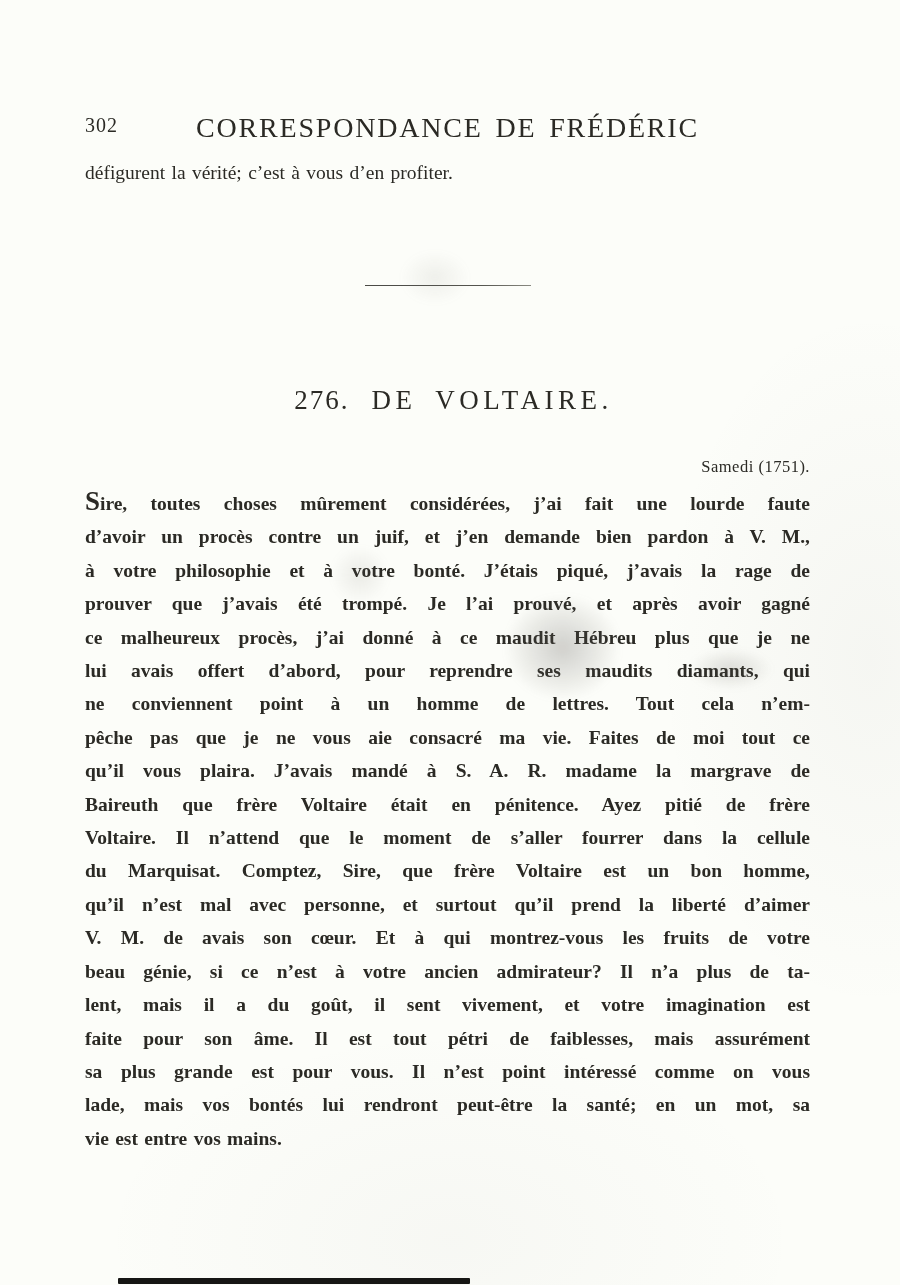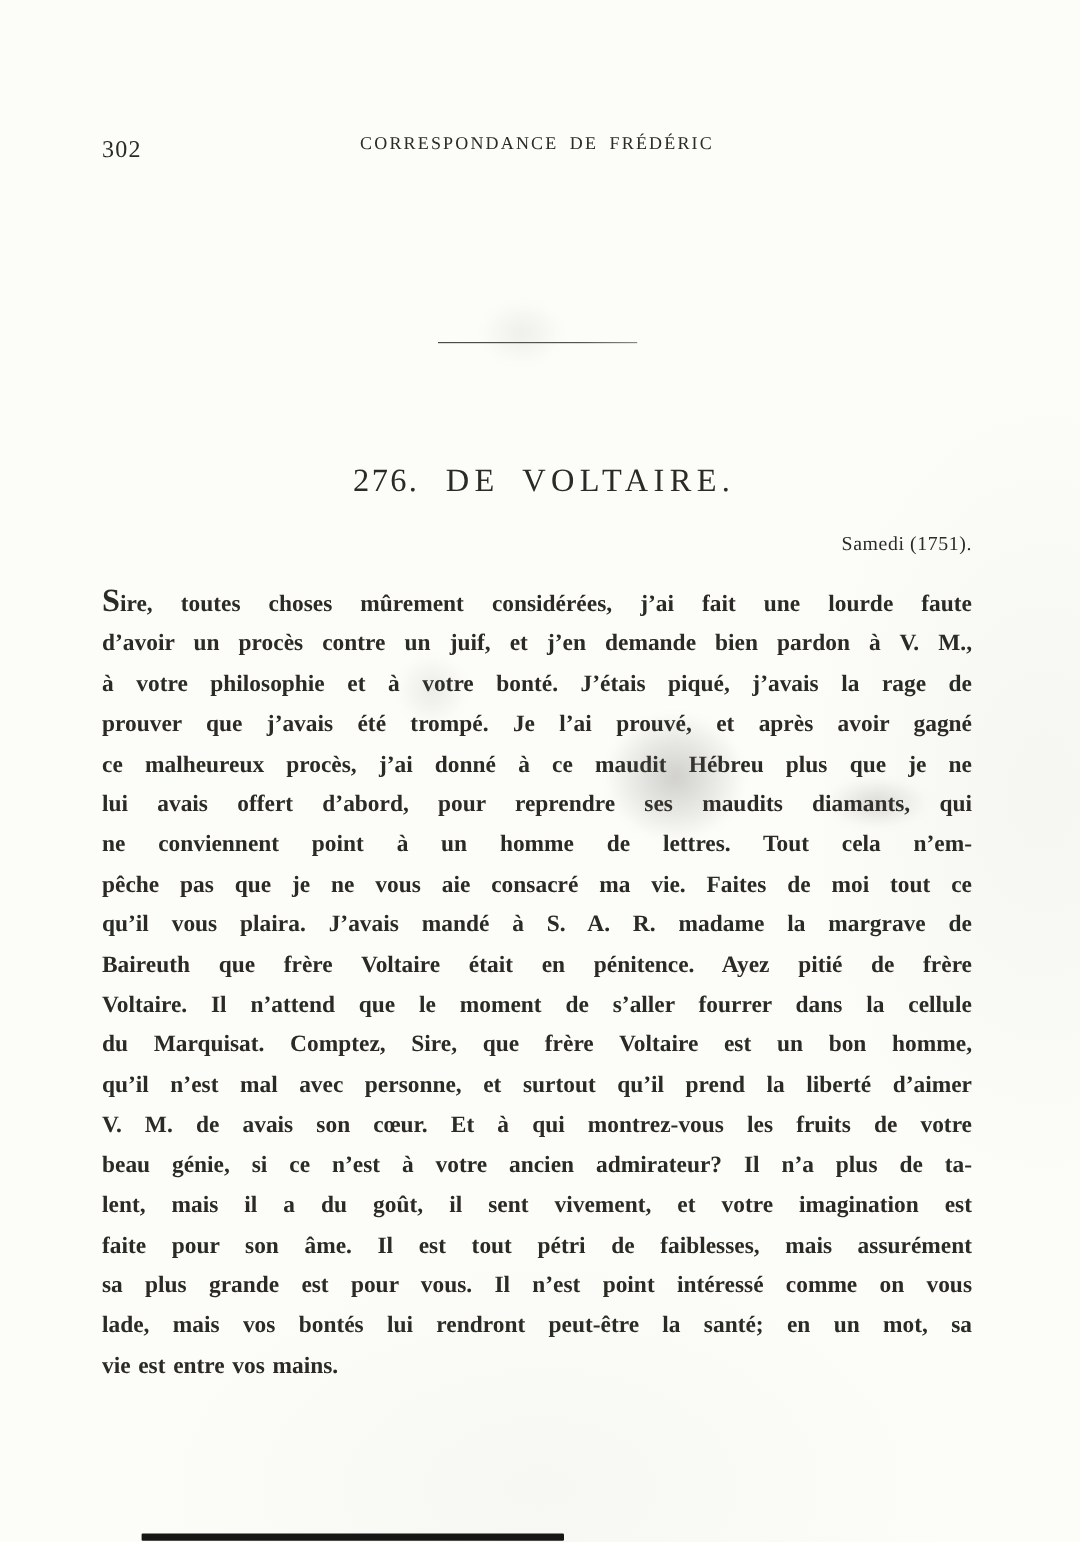--- a/index.html
+++ b/index.html
@@ -30,21 +30,21 @@
     left: 85px; right: 90px; top: 112px;
     height: 28px;
   }
   .page-number {
     position: absolute; left: 0; top: 2px;
     font-size: 20px; letter-spacing: 1px;
   }
   .running-title {
     position: absolute; left: 0; right: 0; top: 0;
     text-align: center;
-    font-size: 15px;
+    font-size: 28px;
     letter-spacing: 1.8px;
     word-spacing: 4px;
   }
 
   .para {
     position: absolute;
     left: 85px; right: 90px;
     font-size: 19.5px;
   }
   .para .line {
@@ -76,21 +76,21 @@
     letter-spacing: 2px;
     margin-right: 22px;
   }
   .letter-title {
     letter-spacing: 4.5px;
     word-spacing: 8px;
   }
 
   .dateline {
     position: absolute;
-    right: 90px; top: 443px;
+    right: 90px; top: 457px;
     font-size: 16.5px;
     letter-spacing: 0.5px;
   }
 
   .body-para { top: 487px; font-weight: bold; }
   .body-para .line { line-height: 33.4px; }
   .body-para .line.first::first-letter {
     font-size: 1.38em;
     line-height: 0.75;
   }
@@ -126,20 +126,21 @@
 <body>
 
 <div class="page">
 
   <div class="header-row">
     <span class="page-number">302</span>
     <span class="running-title">CORRESPONDANCE DE FRÉDÉRIC</span>
   </div>
 
   <div class="para intro-para">
+      <div class="line last">défigurent la vérité; c’est à vous d’en profiter.</div>
     </div>
 
   <div class="separator"></div>
 
   <div class="letter-heading">
     <span class="letter-number">276.</span><span class="letter-title">DE VOLTAIRE.</span>
   </div>
 
   <div class="dateline">Samedi (1751).</div>
 

